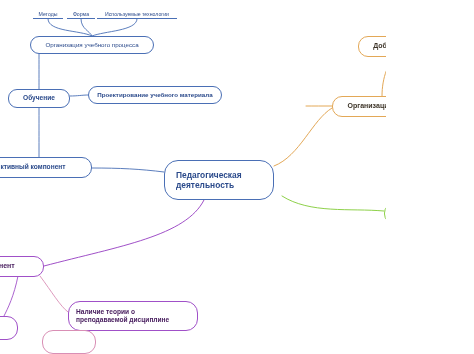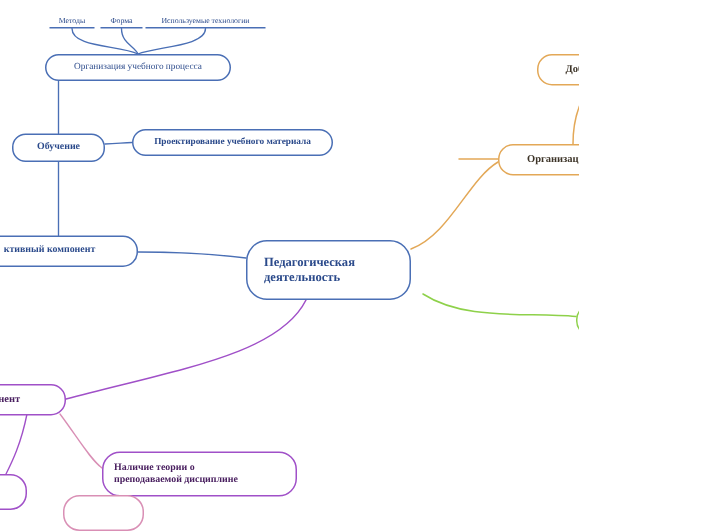--- a/index.html
+++ b/index.html
@@ -6,21 +6,21 @@
     margin: 0;
     padding: 0;
     background: #ffffff;
   }
   #canvas {
     position: relative;
     width: 386px;
     height: 354px;
     background: #ffffff;
     overflow: hidden;
-    font-family: Liberation Serif, serif;
+    font-family: Liberation Sans, sans-serif;
   }
   #edges {
     position: absolute;
     left: 0;
     top: 0;
     width: 474px;
     height: 354px;
     pointer-events: none;
   }
   .node {

